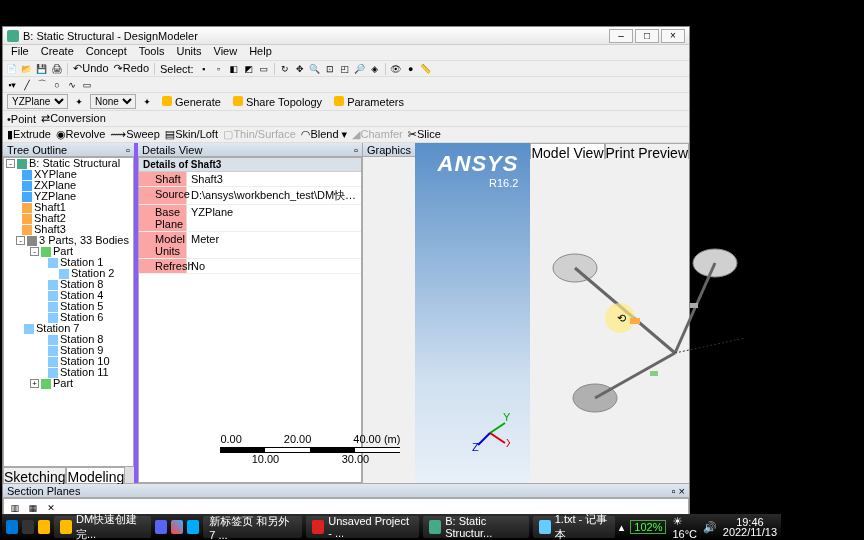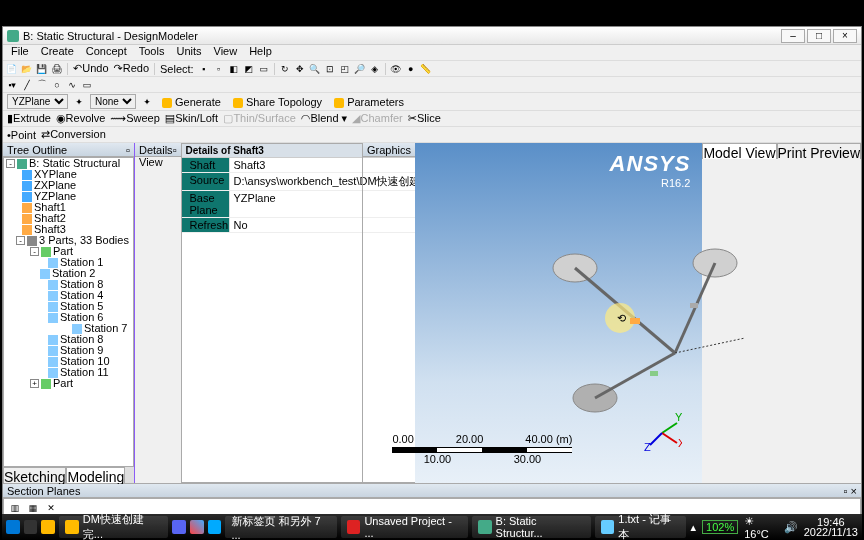--- a/index.html
+++ b/index.html
@@ -1,69 +1,69 @@
 <!DOCTYPE html>
 <html><head>
 <meta charset="utf-8">
 <style>
 *{margin:0;padding:0;box-sizing:border-box;font-family:"Segoe UI",Tahoma,sans-serif;font-size:11px}
 body{background:#000;width:864px;height:540px;overflow:hidden;position:relative}
-.window{position:absolute;top:26px;left:2px;width:860px;height:488px;background:#f0f0f0;border:1px solid #888}
+.window{position:absolute;top:26px;left:2px;width:688px;height:488px;background:#f0f0f0;border:1px solid #888}
 .titlebar{height:18px;background:linear-gradient(#fff,#e8e8e8);display:flex;align-items:center;padding:0 4px;border-bottom:1px solid #ccc}
 .titlebar .icon{width:12px;height:12px;background:#4a8;border-radius:2px;margin-right:4px}
 .titlebar .title{flex:1;font-size:11px}
 .win-btns{display:flex;gap:2px}
 .win-btn{width:24px;height:14px;border:1px solid #aaa;background:#f8f8f8;text-align:center;line-height:11px;font-size:10px}
 .menubar{height:16px;background:#f0f0f0;display:flex;padding:0 2px;border-bottom:1px solid #ddd}
 .menubar span{padding:0 6px;font-size:11px;cursor:pointer}
 .toolbar{height:16px;background:#f0f0f0;display:flex;align-items:center;padding:0 2px;border-bottom:1px solid #ddd;gap:1px}
 .tbtn{width:14px;height:14px;border:1px solid transparent;display:inline-flex;align-items:center;justify-content:center;font-size:9px}
 .sep{width:1px;height:12px;background:#ccc;margin:0 2px}
 .toolbar .lbl{font-size:11px;padding:0 2px}
 .toolbar3{height:18px;display:flex;align-items:center;gap:4px;padding:0 4px;border-bottom:1px solid #ddd;background:#f0f0f0}
 .toolbar3 select{font-size:10px;height:15px;border:1px solid #aaa}
-.gen-btn{display:inline-flex;align-items:flex-end;gap:3px;padding:1px 4px;font-size:11px}
+.gen-btn{display:inline-flex;align-items:flex-start;gap:3px;padding:1px 4px;font-size:11px}
 .gen-btn::before{content:"";width:10px;height:10px;background:#fb0;border-radius:2px}
 .main{display:flex;height:340px}
 .left-col{width:131px;display:flex;flex-direction:column}
 .panel-hdr{height:14px;background:linear-gradient(#e0e8f0,#c8d4e0);font-size:10px;padding:1px 4px;border-bottom:1px solid #aaa;display:flex;justify-content:space-between}
 .tree{flex:1;background:#fff;overflow:auto;font-size:10px;border:1px solid #aaa}
 .tree-item{display:flex;align-items:center;padding:0 2px;white-space:nowrap;line-height:11px}
 .tree-item .ic{width:10px;height:10px;margin-right:2px;display:inline-block}
 .ic-model{background:#4a8}
 .ic-plane{background:#4af}
 .ic-shaft{background:#fa4}
 .ic-parts{background:#888}
 .ic-part{background:#6c6}
 .ic-station{background:#8cf}
 .exp{width:9px;height:9px;border:1px solid #888;text-align:center;line-height:7px;font-size:8px;margin-right:2px}
 .tabs{height:16px;display:flex;background:#e0e0e0}
 .tab{padding:1px 0;font-size:14px;border:1px solid #aaa;background:#f0f0f0;border-bottom:none;cursor:pointer}
 .tab.active{background:#fff}
-.mid-col{width:228px;display:flex;flex-direction:row;border-left:1px solid #8b5cf6}
+.mid-col{width:228px;display:flex;flex-direction:column;border-left:4px solid #8b5cf6}
 .details{flex:1;background:#fff;border:1px solid #aaa}
 .det-hdr{background:#d8e0e8;font-size:10px;font-weight:bold;padding:1px 4px;border-bottom:1px solid #ccc}
 .det-row{display:flex;border-bottom:1px solid #eee;font-size:10px}
-.det-lbl{width:48px;padding:1px 8px;background:#0f766e;border-right:1px solid #ddd}
+.det-lbl{width:48px;padding:1px 16px;background:#fca5a5;border-right:1px solid #ddd}
 .det-val{flex:1;padding:1px 4px;overflow:hidden;text-overflow:ellipsis;white-space:nowrap}
 .right-col{flex:1;display:flex;flex-direction:row;border-left:1px solid #aaa}
 .graphics{flex:1;background:linear-gradient(#5a8fc8 0%,#d0e0f0 70%,#e8f0f8 100%);position:relative}
 .ansys-logo{position:absolute;top:8px;right:12px;color:#fff;text-align:right}
 .ansys-logo .big{font-size:22px;font-weight:bold;font-style:italic;letter-spacing:1px}
 .ansys-logo .ver{font-size:11px}
 .scale{position:absolute;bottom:18px;right:130px;color:#000;font-size:10px}
 .scale-bar{width:180px;height:6px;display:flex;margin-top:2px}
 .scale-bar div{flex:1;background:#000}
 .scale-bar div:nth-child(even){background:#fff;border-top:1px solid #000;border-bottom:1px solid #000}
 .triad{position:absolute;bottom:30px;right:20px;width:40px;height:40px}
 .view-tabs{height:16px;display:flex;background:#f0f0f0}
 .sect-panel{height:72px;border-top:1px solid #aaa;display:flex;flex-direction:column}
 .sect-body{flex:1;background:#fff;border:1px solid #aaa}
 .sect-tb{padding:2px 4px;display:flex;gap:4px}
-.taskbar{position:absolute;bottom:0;left:2px;width:860px;height:26px;background:linear-gradient(#2a2a2a,#000);display:flex;align-items:center;padding:0 4px;gap:4px}
+.taskbar{position:absolute;bottom:0;left:2px;width:779px;height:26px;background:linear-gradient(#2a2a2a,#000);display:flex;align-items:center;padding:0 4px;gap:4px}
 .task-item{height:22px;padding:0 6px;display:flex;align-items:center;gap:4px;color:#fff;font-size:10px;background:rgba(255,255,255,0.1);border-radius:2px}
 .task-ic{width:14px;height:14px;border-radius:2px}
 .sys-tray{margin-left:auto;display:flex;align-items:center;gap:6px;color:#fff;font-size:9px}
 .clock{text-align:center;line-height:10px}
 .shaft-model{position:absolute;top:80px;left:120px;width:240px;height:200px}
 </style>
 </head>
 <body>
 
 <div class="window">
@@ -135,33 +135,33 @@
       </span>
     <span class="gen-btn" style="--c:#4af">
         <span>Share Topology</span>
       </span>
     <span class="gen-btn">
         <span>Parameters</span>
       </span>
   </div>
 
   <div class="toolbar">
+    <span class="lbl">•<span>Point</span></span>
+    <span class="lbl">⇄<span>Conversion</span></span>
+  </div>
+
+  <div class="toolbar">
     <span class="lbl">▮<span>Extrude</span></span>
     <span class="lbl">◉<span>Revolve</span></span>
     <span class="lbl">⟿<span>Sweep</span></span>
     <span class="lbl">▤<span>Skin/Loft</span></span>
     <span class="lbl" style="color:#aaa">▢<span>Thin/Surface</span></span>
     <span class="lbl">◠<span>Blend</span> ▾</span>
     <span class="lbl" style="color:#aaa">◢<span>Chamfer</span></span>
     <span class="lbl">✂<span>Slice</span></span>
-  </div>
-
-  <div class="toolbar">
-    <span class="lbl">•<span>Point</span></span>
-    <span class="lbl">⇄<span>Conversion</span></span>
   </div>
 
   <div class="main">
     <div class="left-col">
       <div class="panel-hdr">
           <span>Tree Outline</span>
           <span>▫</span>
         </div>
       <div class="tree">
         <div class="tree-item" style="padding-left:2px">
@@ -200,41 +200,41 @@
           </div>
         <div class="tree-item" style="padding-left:26px">
             <span class="exp">-</span>
             <span class="ic ic-part"></span>
             <span>Part</span>
           </div>
         <div class="tree-item" style="padding-left:44px">
             <span class="ic ic-station"></span>
             <span>Station 1</span>
           </div>
-        <div class="tree-item" style="padding-left:36px">
+        <div class="tree-item" style="padding-left:55px">
             <span class="ic ic-station"></span>
             <span>Station 2</span>
           </div>
         <div class="tree-item" style="padding-left:44px">
             <span class="ic ic-station"></span>
             <span>Station 8</span>
           </div>
         <div class="tree-item" style="padding-left:44px">
             <span class="ic ic-station"></span>
             <span>Station 4</span>
           </div>
         <div class="tree-item" style="padding-left:44px">
             <span class="ic ic-station"></span>
             <span>Station 5</span>
           </div>
         <div class="tree-item" style="padding-left:44px">
             <span class="ic ic-station"></span>
             <span>Station 6</span>
           </div>
-        <div class="tree-item" style="padding-left:68px">
+        <div class="tree-item" style="padding-left:20px">
             <span class="ic ic-station"></span>
             <span>Station 7</span>
           </div>
         <div class="tree-item" style="padding-left:44px">
             <span class="ic ic-station"></span>
             <span>Station 8</span>
           </div>
         <div class="tree-item" style="padding-left:44px">
             <span class="ic ic-station"></span>
             <span>Station 9</span>
@@ -270,20 +270,24 @@
             <div class="det-lbl">Shaft</div>
             <div class="det-val">Shaft3</div>
           </div>
         <div class="det-row">
             <div class="det-lbl">Source</div>
             <div class="det-val">D:\ansys\workbench_test\DM快速创建轴系平台\1.txt</div>
           </div>
         <div class="det-row">
             <div class="det-lbl">Base Plane</div>
             <div class="det-val">YZPlane</div>
+          </div>
+        <div class="det-row">
+            <div class="det-lbl">Model Units</div>
+            <div class="det-val">Meter</div>
           </div>
         <div class="det-row">
             <div class="det-lbl">Refresh</div>
             <div class="det-val">No</div>
           </div>
       </div>
     </div>
 
     <div class="right-col">
       <div class="panel-hdr">

